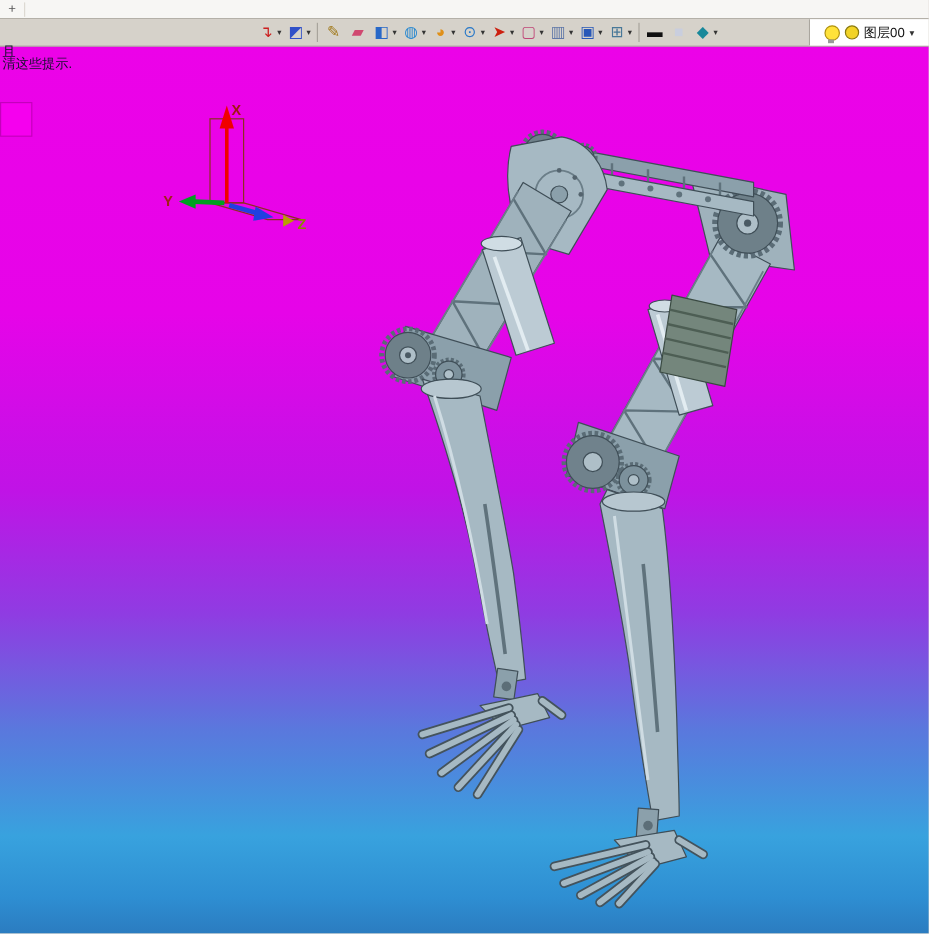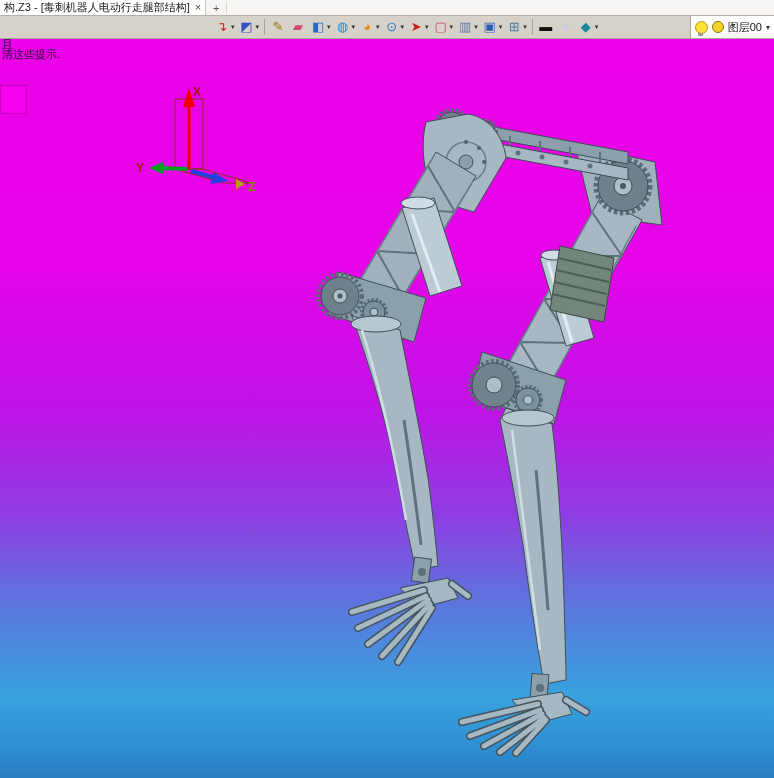--- a/index.html
+++ b/index.html
@@ -17,21 +17,21 @@
 
   
   .toolbar{position:absolute;left:0;top:16px;width:774px;height:22px;background:#d6d2ca;
            border-bottom:1px solid #aaa69e;display:flex;align-items:center;}
   .tb-spacer{width:212px;height:22px;flex:none;}
   .tb-icon{display:flex;align-items:center;height:20px;padding:0 1px;margin:0 1px;cursor:pointer;flex:none;}
   .tb-glyph{width:16px;height:16px;font-size:13px;line-height:16px;text-align:center;display:inline-block;}
   .tb-dd{font-size:7px;color:#333;margin-left:1px;}
   .tb-sep{width:1px;height:16px;background:#a8a49c;margin:0 3px;flex:none;}
   .tb-right{margin-left:auto;height:22px;background:#ffffff;border-left:1px solid #aaa69e;
-            display:flex;align-items:center;padding:0 4px;gap:4px;flex:none;}
+            display:flex;align-items:center;padding:0 12px;gap:4px;flex:none;}
   .bulb{width:11px;height:11px;border-radius:50%;background:#ffe23a;border:1px solid #b0920e;position:relative;cursor:pointer;}
   .bulb::after{content:"";position:absolute;left:2px;bottom:-3px;width:5px;height:3px;background:#9a9a9a;}
   .layer-dot{width:10px;height:10px;border-radius:50%;background:#f2d327;border:1px solid #8a7a10;cursor:pointer;}
   .layer-label{font-size:11px;color:#111;white-space:nowrap;}
   .layer-dd{font-size:8px;color:#333;cursor:pointer;}
 
   
   .viewport{position:absolute;left:0;top:39px;width:774px;height:739px;overflow:hidden;
     background:linear-gradient(180deg,#ec02e8 0%,#e604e8 30%,#c013e6 50%,#8f3ce2 64%,
                #5a78dd 77%,#38a2de 89%,#2e8ed2 96%,#2b7cc0 100%);}
@@ -40,24 +40,20 @@
   .tips{position:absolute;left:2px;top:39px;z-index:6;font-size:11px;line-height:10px;color:#12122a;}
   .vp-flag{position:absolute;left:0;top:85px;width:25px;height:27px;background:#f500ee;
            border:1px solid #c400bc;z-index:5;}
 </style>
 </head>
 <body>
 
 <div class="app">
 
   <div class="tabbar">
-    <div class="tab">
-      <span class="tab-title">构.Z3 - [毒刺机器人电动行走腿部结构]</span>
-      <span class="tab-close">×</span>
-    </div>
     <div class="newtab">+</div>
   </div>
 
   <div class="toolbar">
     <div class="tb-spacer"></div>
     <div style="display:flex;align-items:center;">
         <div class="tb-icon">
           <span class="tb-glyph" style="color: rgb(204, 32, 32);">↴</span>
           <span class="tb-dd">▾</span>
         </div>

